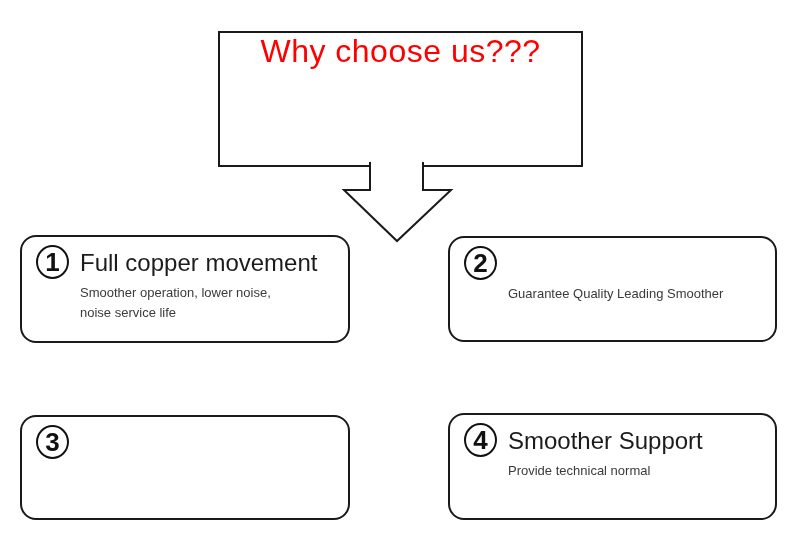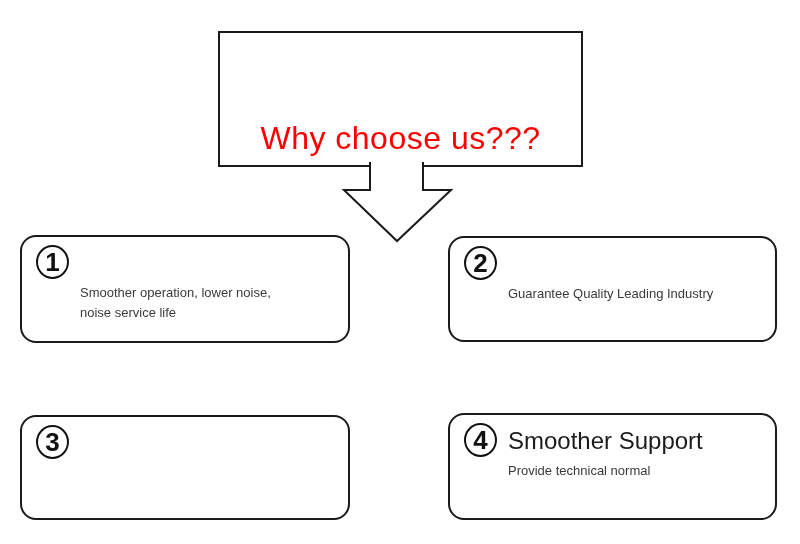--- a/index.html
+++ b/index.html
@@ -4,21 +4,21 @@
 <style>
   html,body{margin:0;padding:0;background:#fff;}
   .stage{
     position:relative;width:800px;height:544px;background:#ffffff;overflow:hidden;
     font-family:"Liberation Sans",sans-serif;
   }
   
   .topbox{
     position:absolute;left:218px;top:31px;width:365px;height:136px;
     border:2px solid #1a1a1a;background:#fff;box-sizing:border-box;
-    display:flex;align-items:flex-end;justify-content:center;padding-bottom:8px;
+    display:flex;align-items:flex-start;justify-content:center;padding-bottom:8px;
   }
   .topbox .title{
     color:#ff0000;font-size:32px;letter-spacing:0.5px;white-space:nowrap;
   }
   
   .arrow{position:absolute;left:330px;top:158px;width:140px;height:95px;z-index:2;}
   
   .card{
     position:absolute;border:2px solid #1a1a1a;border-radius:16px;background:#fff;
     box-sizing:border-box;
@@ -47,30 +47,31 @@
   <div class="topbox">
     <span class="title">Why choose us???</span>
   </div>
 
   <svg class="arrow" viewBox="0 0 140 95" aria-hidden="true">
     <path d="M40 4 L40 32 L14 32 L67 83 L121 32 L93 32 L93 4" fill="#ffffff" stroke="#1a1a1a" stroke-width="2" stroke-linejoin="miter"></path>
   </svg>
 
   <div class="card card1">
     <span class="num">1</span>
+    <div class="ftitle">Full copper movement</div>
     <div class="fdesc">
       <div>Smoother operation, lower noise,</div>
       <div>noise service life</div>
     </div>
   </div>
 
   <div class="card card2">
     <span class="num">2</span>
     <div class="fdesc">
-      <div>Guarantee Quality Leading Industry</div>
+      <div>Guarantee Quality Leading Smoother</div>
     </div>
   </div>
 
   <div class="card card3">
     <span class="num">3</span>
   </div>
 
   <div class="card card4">
     <span class="num">4</span>
     <div class="ftitle">Smoother Support</div>

